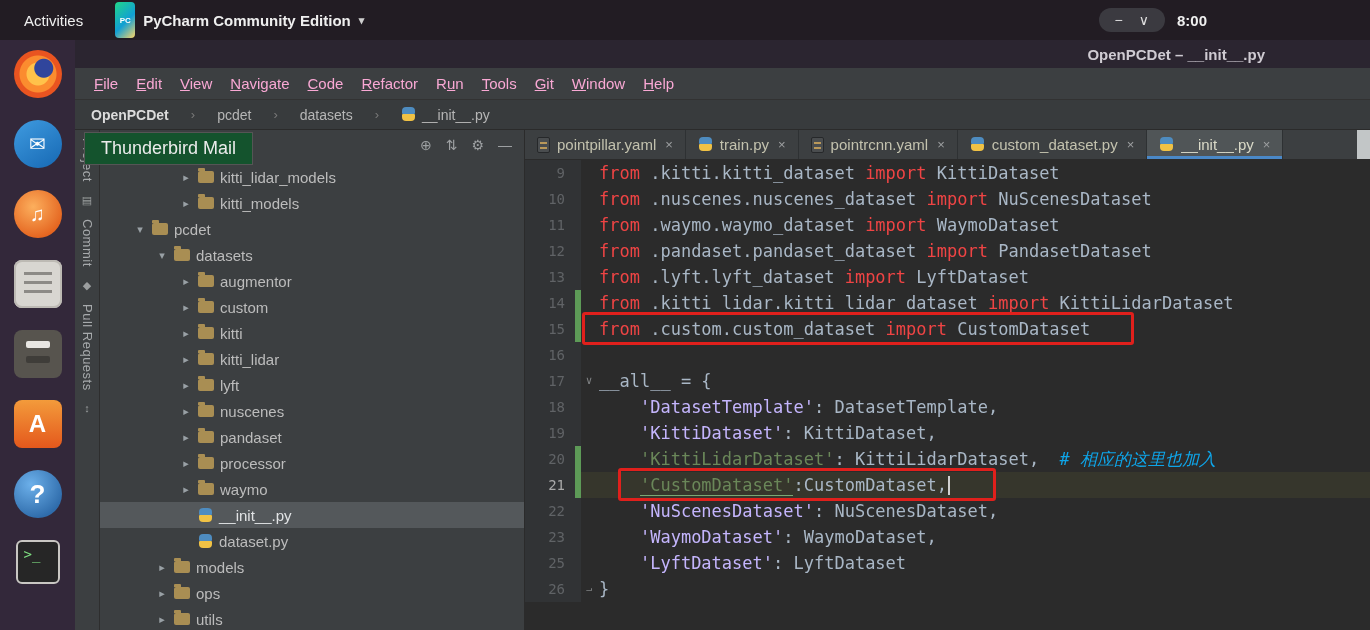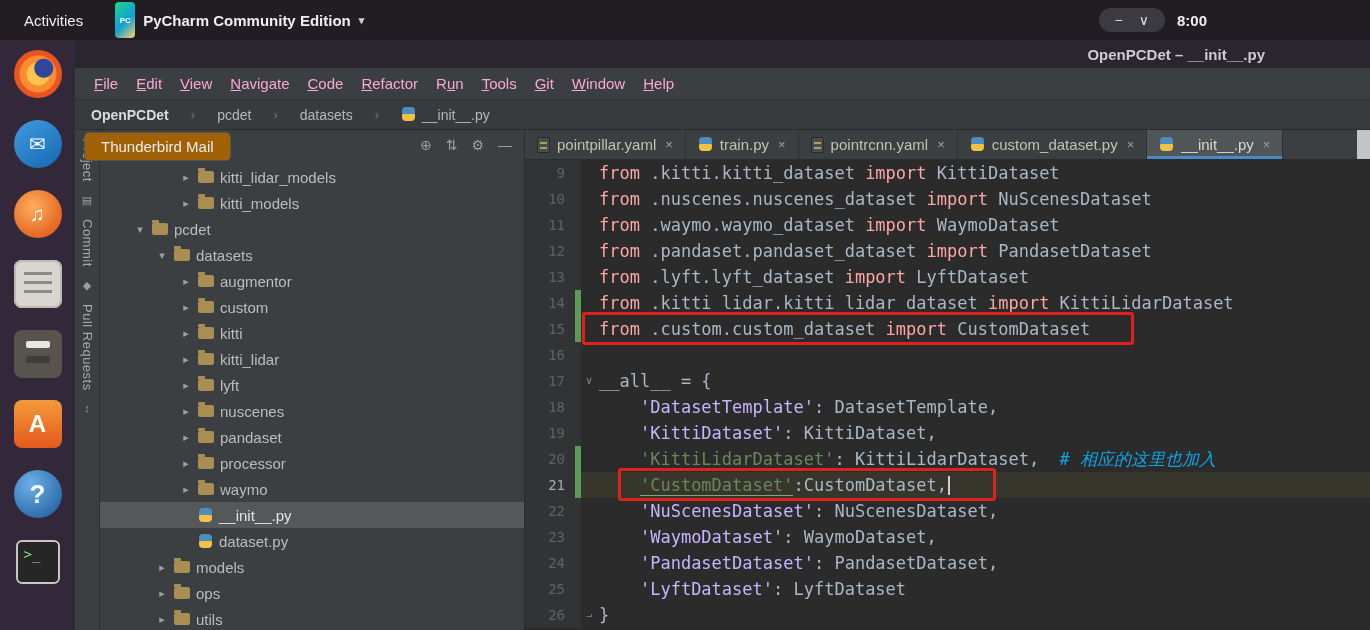--- a/index.html
+++ b/index.html
@@ -81,29 +81,29 @@
   .code-area{flex:1;font-family:"DejaVu Sans Mono",monospace;font-size:17px;line-height:26px;overflow:hidden}
   .crow{display:flex;height:26px;white-space:pre}
   .lnum{width:50px;background:#313335;color:#606366;text-align:right;padding-right:10px;font-size:14px;font-family:"DejaVu Sans Mono",monospace;flex:none}
   .mark{width:6px;background:#313335;flex:none}
   .mark.green{background:#5d9a57}
   .fold{width:16px;flex:none;color:#808385;font-size:11px;text-align:center;line-height:26px}
   .fold.end{transform:rotate(180deg)}
   .ltext{flex:1;padding-left:2px}
   .crow.hl .ltext,.crow.hl .fold{background:#36362c}
   .crow.hl .lnum{color:#a9a9a9}
-  .s-kw{color:#fca5a5}
+  .s-kw{color:#ef4444}
   .s-pl{color:#a9b7c6}
   .s-str{color:#c4b5fd}
   .s-stru{color:#6a8759;border-bottom:1px solid #7aa874}
   .s-com{color:#0ea5e9;font-style:italic}
   .caret{display:inline-block;width:2px;height:19px;background:#d0d0d0;vertical-align:-4px;margin-left:1px}
 
   
-  .tooltip{position:absolute;left:84px;top:132px;background:#a16207;border:1px solid #555;color:#ececec;font-size:15px;padding:5px 16px;border-radius:5px;z-index:60}
+  .tooltip{position:absolute;left:84px;top:132px;background:#14532d;border:1px solid #555;color:#ececec;font-size:18px;padding:5px 16px;border-radius:0;z-index:60}
   .redbox{position:absolute;border:3px solid #e0201c;border-radius:3px;z-index:50}
   .redbox1{left:582px;top:312px;width:552px;height:33px}
   .redbox2{left:618px;top:468px;width:378px;height:33px}
 </style>
 </head>
 <body>
 
 <div class="screen">
 
   <div class="topbar">
@@ -332,21 +332,20 @@
             <div class="crow"><span class="lnum">14</span><span class="mark green"></span><span class="fold"></span><span class="ltext"><span class="s-kw">from</span><span class="s-pl"> .kitti_lidar.kitti_lidar_dataset </span><span class="s-kw">import</span><span class="s-pl"> KittiLidarDataset</span></span></div>
             <div class="crow"><span class="lnum">15</span><span class="mark green"></span><span class="fold"></span><span class="ltext"><span class="s-kw">from</span><span class="s-pl"> .custom.custom_dataset </span><span class="s-kw">import</span><span class="s-pl"> CustomDataset</span></span></div>
             <div class="crow"><span class="lnum">16</span><span class="mark"></span><span class="fold"></span><span class="ltext"></span></div>
             <div class="crow"><span class="lnum">17</span><span class="mark"></span><span class="fold">∨</span><span class="ltext"><span class="s-pl">__all__ = {</span></span></div>
             <div class="crow"><span class="lnum">18</span><span class="mark"></span><span class="fold"></span><span class="ltext"><span class="s-pl">    </span><span class="s-str">'DatasetTemplate'</span><span class="s-pl">: DatasetTemplate,</span></span></div>
             <div class="crow"><span class="lnum">19</span><span class="mark"></span><span class="fold"></span><span class="ltext"><span class="s-pl">    </span><span class="s-str">'KittiDataset'</span><span class="s-pl">: KittiDataset,</span></span></div>
             <div class="crow"><span class="lnum">20</span><span class="mark green"></span><span class="fold"></span><span class="ltext"><span class="s-pl">    </span><span class="s-stru">'KittiLidarDataset'</span><span class="s-pl">: KittiLidarDataset,  </span><span class="s-com"># 相应的这里也加入</span></span></div>
             <div class="crow hl"><span class="lnum">21</span><span class="mark green"></span><span class="fold"></span><span class="ltext"><span class="s-pl">    </span><span class="s-stru">'CustomDataset'</span><span class="s-pl">:CustomDataset,</span><span class="caret"></span></span></div>
             <div class="crow"><span class="lnum">22</span><span class="mark"></span><span class="fold"></span><span class="ltext"><span class="s-pl">    </span><span class="s-str">'NuScenesDataset'</span><span class="s-pl">: NuScenesDataset,</span></span></div>
             <div class="crow"><span class="lnum">23</span><span class="mark"></span><span class="fold"></span><span class="ltext"><span class="s-pl">    </span><span class="s-str">'WaymoDataset'</span><span class="s-pl">: WaymoDataset,</span></span></div>
-            <div class="crow"><span class="lnum">24</span><span class="mark"></span><span class="fold"></span><span class="ltext"><span class="s-pl">    </span><span class="s-str">'PandasetDataset'</span><span class="s-pl">: PandasetDataset,</span></span></div>
             <div class="crow"><span class="lnum">25</span><span class="mark"></span><span class="fold"></span><span class="ltext"><span class="s-pl">    </span><span class="s-str">'LyftDataset'</span><span class="s-pl">: LyftDataset</span></span></div>
             <div class="crow"><span class="lnum">26</span><span class="mark"></span><span class="fold end">⌐</span><span class="ltext"><span class="s-pl">}</span></span></div>
           </div>
       </div>
     </div>
   </div>
 
   <div class="tooltip">Thunderbird Mail</div>
   <div class="redbox redbox1"></div>
   <div class="redbox redbox2"></div>

